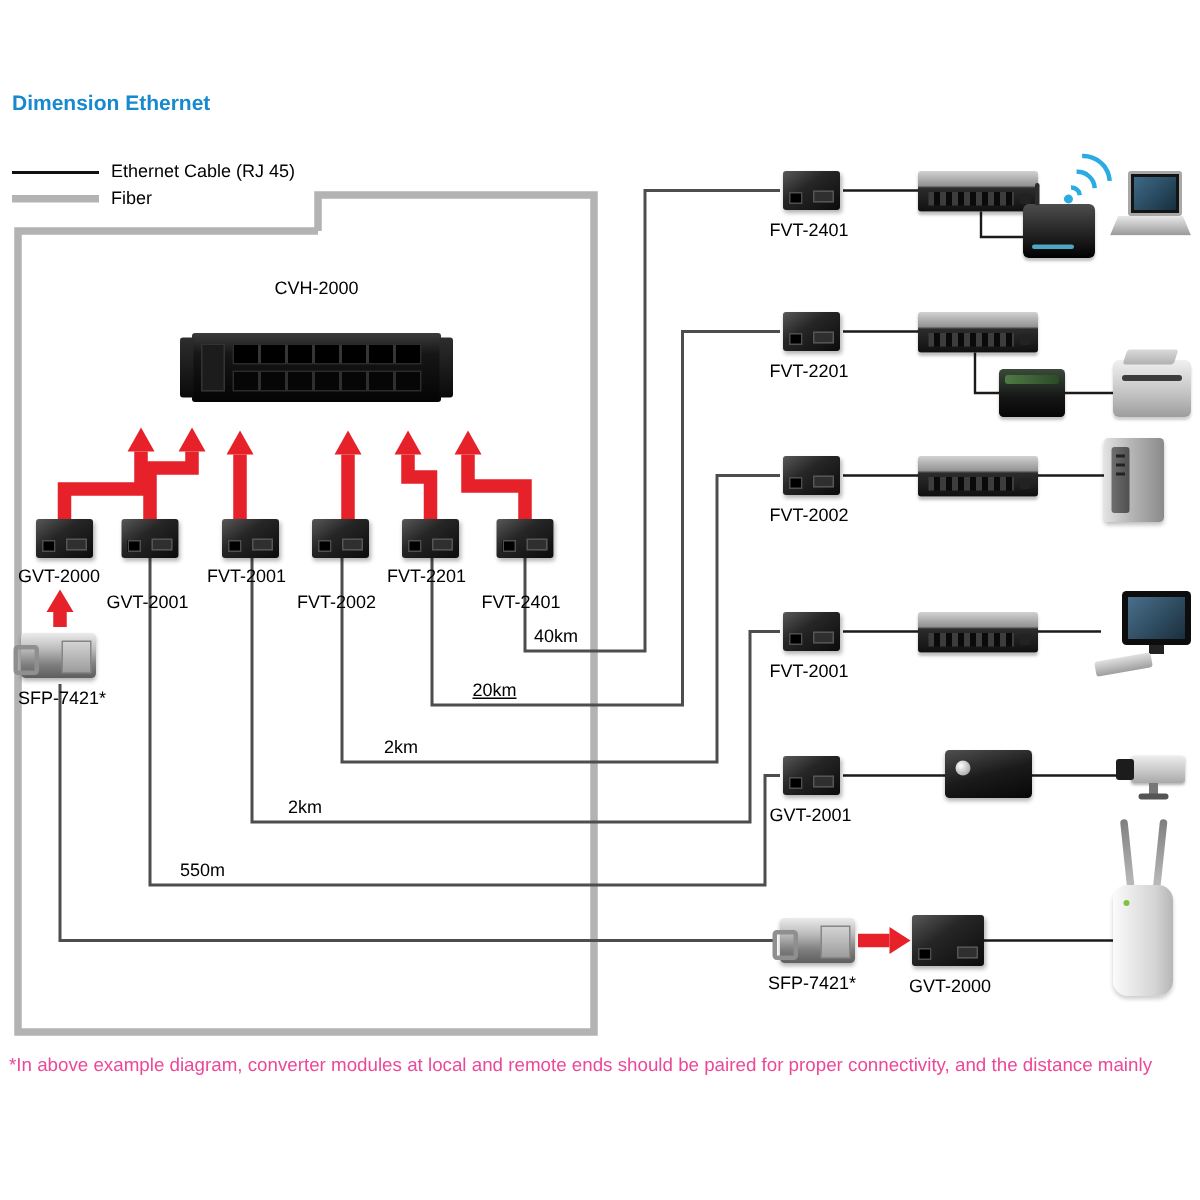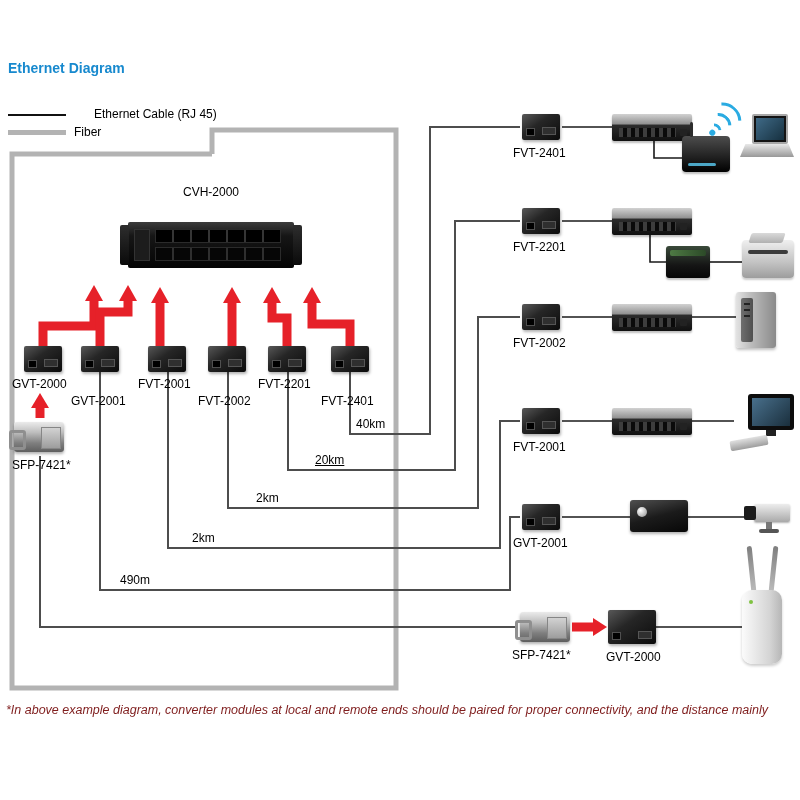--- a/index.html
+++ b/index.html
@@ -132,21 +132,21 @@
   
   .ap { position:absolute; left:738px; top:546px; width:50px; height:122px; }
   .ap .ant { position:absolute; width:5px; height:46px; border-radius:3px;
         background:linear-gradient(180deg,#7e7e7e,#bcbcbc); }
   .ap .ant.l { left:11px; top:0; transform:rotate(-6deg); }
   .ap .ant.r { left:33px; top:0; transform:rotate(6deg); }
   .ap .body { position:absolute; left:4px; top:44px; width:40px; height:74px; border-radius:10px;
         background:linear-gradient(90deg,#fbfbfb,#d4d4d4 70%,#b6b6b6); box-shadow:0 2px 3px rgba(0,0,0,.2); }
   .ap .body::after { content:""; position:absolute; left:7px; top:10px; width:4px; height:4px; border-radius:50%; background:#7fc241; }
 
-  .footnote { position:absolute; font-size:12.5px; color:#7f1d1d; white-space:nowrap;font-style:italic; }
+  .footnote { position:absolute; font-size:12.5px; color:#ec4899; white-space:nowrap; }
 </style>
 </head>
 <body>
 
 <div class="canvas">
 
   <svg class="wires" width="800" height="800" viewBox="0 0 800 800">
 
     <path class="fiber" d="M212 154 V130 H396 V688 H12 V154 H212"></path>
 
@@ -197,23 +197,23 @@
     <g>
       <path class="aline" d="M40 418 V406"></path>
         <polygon class="ahead" points="40,393 31,408 49,408"></polygon>
     </g>
     <g>
       <path class="aline" d="M572 627 H593"></path>
         <polygon class="ahead" points="607,627 593,618 593,636"></polygon>
     </g>
   </svg>
 
-  <div class="title">Ethernet Diagram</div>
+  <div class="title">Dimension Ethernet</div>
   <div class="legend-eth"></div>
-  <div class="label" style="left:74px; top:107px;margin-left:20px;">Ethernet Cable (RJ 45)</div>
+  <div class="label" style="left:74px; top:107px;">Ethernet Cable (RJ 45)</div>
   <div class="legend-fiber"></div>
   <div class="label" style="left:74px; top:125px;">Fiber</div>
 
   <div class="label" style="left:128px; top:185px; width:166px; text-align:center;">CVH-2000</div>
   <div class="chassis">
     <div class="panel"></div>
     <div class="slots"></div>
     <div class="slots2"></div>
   </div>
 
@@ -231,21 +231,21 @@
   <div class="label" style="left:258px; top:377px;">FVT-2201</div>
   <div class="label" style="left:321px; top:394px;">FVT-2401</div>
 
   <div class="sfp" style="left:14px; top:422px;"></div>
   <div class="label" style="left:12px; top:458px;">SFP-7421*</div>
 
   <div class="label" style="left:356px; top:417px;">40km</div>
   <div class="label" style="left:315px; top:453px;text-decoration:underline;">20km</div>
   <div class="label" style="left:256px; top:491px;">2km</div>
   <div class="label" style="left:192px; top:531px;">2km</div>
-  <div class="label" style="left:120px; top:573px;">490m</div>
+  <div class="label" style="left:120px; top:573px;">550m</div>
 
   <div class="mc" style="left:522px; top:114px;"></div>
   <div class="label" style="left:513px; top:146px;">FVT-2401</div>
   <div class="switch" style="left:612px; top:114px;"></div>
   <div class="router"></div>
   <div class="wifi">
     <i class="a3"></i>
       <i class="a2"></i>
       <i class="a1"></i>
       <b></b>

